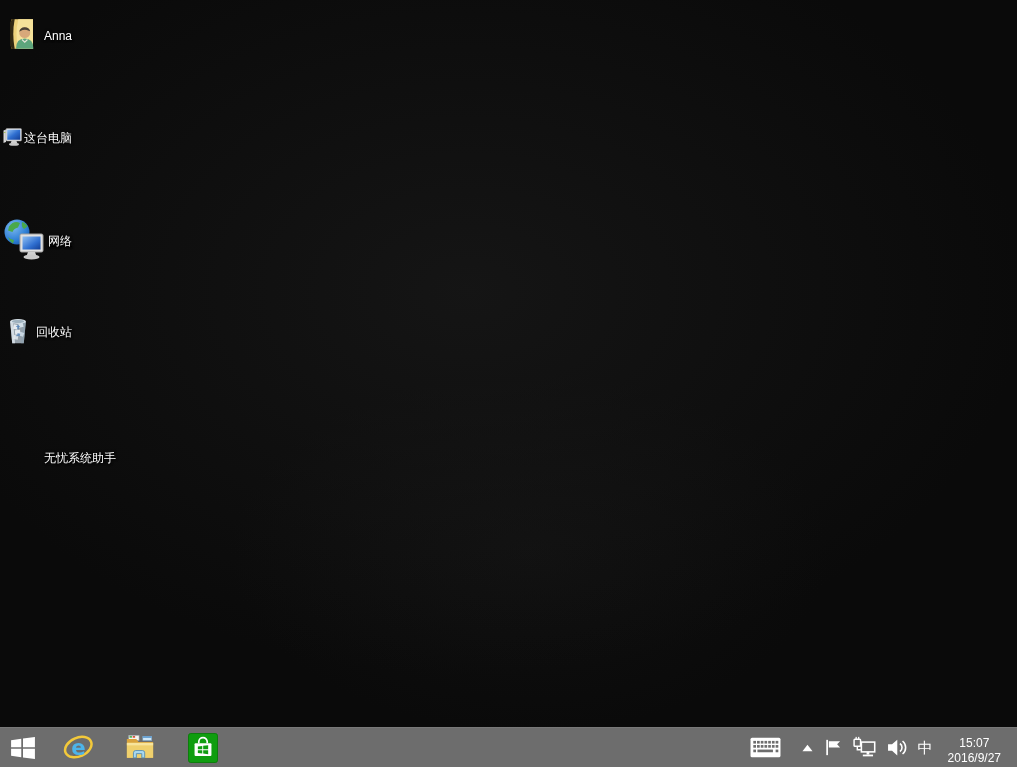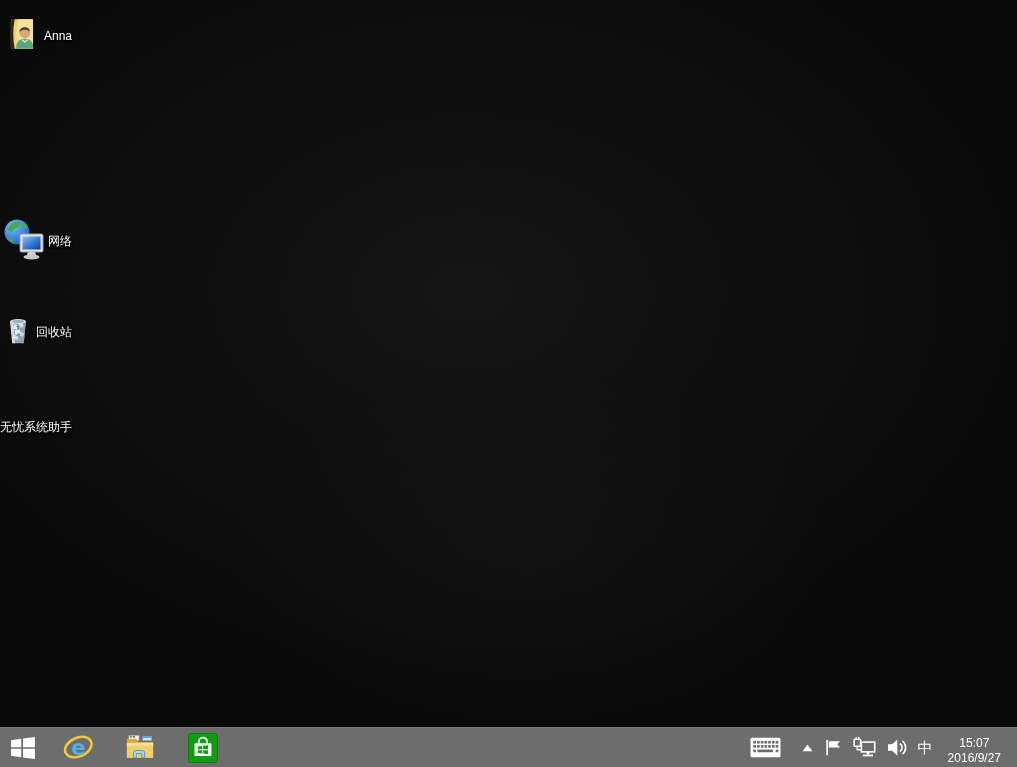--- a/index.html
+++ b/index.html
@@ -24,21 +24,21 @@
   .desktop-icon .ico { width:48px; height:48px; display:block; }
   .desktop-icon .label {
     margin-top:3px; font-size:12px; line-height:14px; color:#fff;
     text-shadow: 1px 1px 2px rgba(0,0,0,0.95), 0 0 3px rgba(0,0,0,0.9);
     white-space:nowrap; text-align:center;
   }
   #icon-anna      { top:10px;  }
   #icon-thispc    { top:112px; }
   #icon-network   { top:215px;text-decoration:underline; }
   #icon-recycle   { top:306px; }
-  #icon-assistant { top:401px; }
+  #icon-assistant { top:432px;gap:44px; }
 
   
   .taskbar {
     position:absolute; left:0; bottom:0; width:1017px; height:40px;
     background:#6d6d6d; display:flex; align-items:center;
     border-top:1px solid rgba(255,255,255,0.08);
   }
   .tb-btn {
     height:40px; display:flex; align-items:center; justify-content:center;
     background:transparent; border:none; padding:0; cursor:pointer;
@@ -77,20 +77,38 @@
         <path d="M16,8 H36 V40 H16 Q13,24 16,8 Z" fill="#ecd27c"></path>
         <path d="M16,8 H36 V40 H20 Q16,24 20,8 Z" fill="#f5e29a"></path>
         <circle cx="27" cy="22.5" r="6" fill="#d8a87a"></circle>
         <path d="M21,21.5 a6.2,6.2 0 0 1 12,-0.5 l-1.6,-0.6 a9.5,9.5 0 0 0 -9,0.4 Z" fill="#4a4236"></path>
         <path d="M17.5,40 q0,-11 9.5,-11 q9.5,0 9.5,11 Z" fill="#5da57c"></path>
         <path d="M24,30 l3,3 l3,-3" stroke="#e8e4da" stroke-width="1.2" fill="none"></path>
       </svg>
       <span class="label">Anna</span>
     </div>
 
+    <div class="desktop-icon" id="icon-thispc">
+      <svg class="ico" viewBox="0 0 48 48">
+        <defs>
+          <linearGradient id="scr1" x1="0" y1="0" x2="1" y2="1">
+            <stop offset="0" stop-color="#8fc0f4"></stop>
+            <stop offset="0.5" stop-color="#2f6fd0"></stop>
+            <stop offset="1" stop-color="#123e96"></stop>
+          </linearGradient>
+        </defs>
+        <polygon points="7,13 12,11 12,36 7,38" fill="#d7d7d7"></polygon>
+        <rect x="8" y="16" width="3" height="1.6" fill="#9cc23a"></rect>
+        <rect x="12" y="9" width="31" height="25" rx="2" fill="#e3e3e3" stroke="#9e9e9e" stroke-width="1"></rect>
+        <rect x="14.5" y="11.5" width="26" height="20" fill="url(#scr1)"></rect>
+        <polygon points="23,34 33,34 35,39 21,39" fill="#d0d0d0"></polygon>
+        <ellipse cx="28" cy="40.5" rx="10" ry="3" fill="#c9c9c9"></ellipse>
+      </svg>
+      <span class="label">这台电脑</span>
+    </div>
 
     <div class="desktop-icon" id="icon-network">
       <svg class="ico" viewBox="0 0 48 48">
         <defs>
           <radialGradient id="globe1" cx="0.35" cy="0.3" r="0.9">
             <stop offset="0" stop-color="#7db9ee"></stop>
             <stop offset="0.6" stop-color="#2e7fd6"></stop>
             <stop offset="1" stop-color="#14509c"></stop>
           </radialGradient>
           <linearGradient id="scr2" x1="0" y1="0" x2="1" y2="1">

